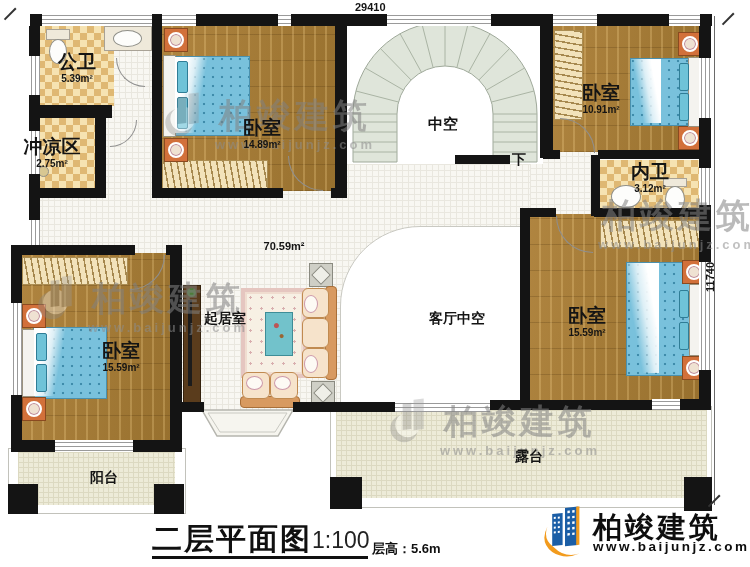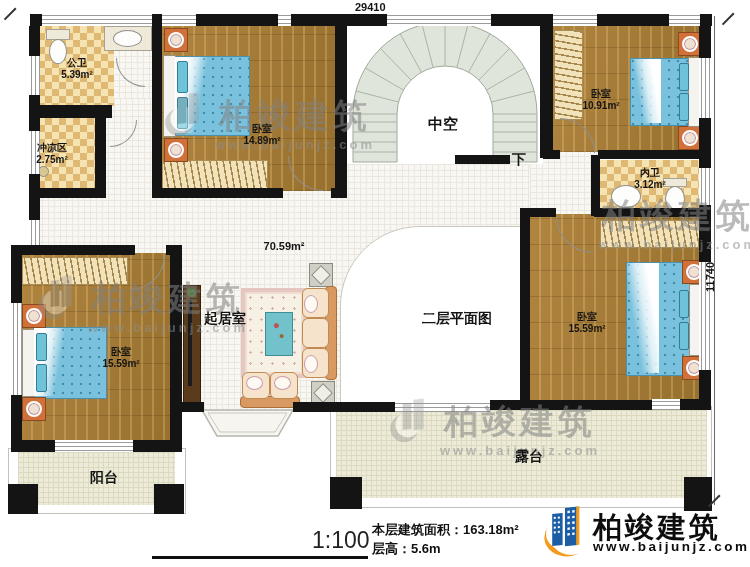--- a/index.html
+++ b/index.html
@@ -48,21 +48,21 @@
   .pilw{position:absolute;z-index:12;background:#fdfaf4;border:1px solid #c9a; border-radius:50%;}
   .rug{position:absolute;z-index:9;background:#f7f0e4;border:4px solid #e5c6c0;box-shadow:inset 0 0 0 2px #f0ddd0;
      background-image:radial-gradient(circle,#d8aeae 1px,transparent 1.4px);background-size:11px 11px;}
   .ctable{position:absolute;z-index:10;background:#72c2cb;border:1px solid #3e8d97;
      background-image:radial-gradient(circle at 40% 30%,#b55 2px,transparent 3px),radial-gradient(circle at 60% 55%,#963 1.5px,transparent 2.5px);}
   .arc{position:absolute;z-index:12;border:1px solid #8f8f8f;background:transparent;}
   .fixt-oval{position:absolute;z-index:11;background:#fdfdfb;border:1.5px solid #8f8f88;border-radius:50%;}
   .fixt-rect{position:absolute;z-index:10;background:#efe9da;border:1px solid #a8a296;}
   
   .lbl{position:absolute;z-index:50;transform:translate(-50%,-50%);text-align:center;white-space:nowrap;line-height:1.15;}
-  .lbl .nm{font-weight:bold;font-size:10px;color:#141414;display:block;}
+  .lbl .nm{font-weight:bold;font-size:19px;color:#141414;display:block;}
   .lbl .ar{font-weight:bold;font-size:10px;color:#141414;display:block;}
   .dim{position:absolute;z-index:60;font-weight:bold;font-size:11px;color:#141414;}
   .dimline{position:absolute;z-index:25;background:#6a6a6a;}
   .tick{position:absolute;z-index:60;width:16px;height:1.5px;background:#333;transform:rotate(-45deg);}
   
   .wm{position:absolute;z-index:40;transform:translate(-50%,-50%);text-align:center;white-space:nowrap;pointer-events:none;}
   .wm .t{font-weight:bold;font-size:34px;letter-spacing:4px;color:rgba(130,130,130,.55);display:block;}
   .wm .u{font-weight:bold;font-size:13px;letter-spacing:3px;color:rgba(140,140,140,.55);display:block;margin-top:-2px;}
   .wm .g{position:absolute;left:-52px;top:-2px;width:44px;height:48px;opacity:.35;}
   
@@ -328,21 +328,21 @@
     <span class="nm">卧室</span>
     <span class="ar">15.59m²</span>
   </div>
   <div class="lbl" style="left:284px;top:246px;">
     <span class="ar" style="font-size:11px;">70.59m²</span>
   </div>
   <div class="lbl" style="left:225px;top:318px;">
     <span class="nm" style="font-size:14px;">起居室</span>
   </div>
   <div class="lbl" style="left:457px;top:318px;">
-    <span class="nm" style="font-size:14px;">二层平面图</span>
+    <span class="nm" style="font-size:14px;">客厅中空</span>
   </div>
   <div class="lbl" style="left:104px;top:477px;">
     <span class="nm" style="font-size:14px;">阳台</span>
   </div>
   <div class="lbl" style="left:529px;top:456px;">
     <span class="nm" style="font-size:14px;">露台</span>
   </div>
 
   <div class="wm" style="left:295px;top:122px;">
     <svg class="g" viewBox="0 0 60 66">
@@ -372,23 +372,23 @@
     <svg class="g" viewBox="0 0 60 66">
       <circle cx="22" cy="44" r="19" fill="#8a8a8a"></circle>
         <circle cx="27" cy="39" r="17" fill="#fff"></circle>
       <rect x="20" y="12" width="12" height="36" fill="#8a8a8a" transform="skewY(-6)"></rect>
       <rect x="35" y="8" width="14" height="42" fill="#9a9a9a" transform="skewY(-6)"></rect>
     </svg>
     <span class="t">柏竣建筑</span>
     <span class="u">www.baijunjz.com</span>
   </div>
 
+  <div class="tb-title" style="left:152px;top:519px;">二层平面图</div>
   <div class="tb-scale" style="left:312px;top:527px;">1:100</div>
   <div class="tb-underline" style="left:152px;top:556px;width:216px;height:3px;"></div>
-  <div class="tb-note" style="left:372px;top:521px;">本层建筑面积：163.18m²</div>
   <div class="tb-note" style="left:372px;top:540px;">层高：5.6m</div>
 
   <svg class="abs" style="left:541px;top:504px;z-index:60;" width="48" height="56" viewBox="0 0 60 70">
     <path d="M16 54 Q2 44 8 28 Q-2 48 14 60 Q30 70 48 62 Q30 68 16 54 Z" fill="#f29b1d"></path>
     <g transform="skewY(-6)">
       <rect x="14" y="14" width="13" height="40" fill="#1b5ea6"></rect>
       <rect x="30" y="8" width="16" height="48" fill="#1b5ea6"></rect>
       <g fill="#fff">
         <rect x="16" y="18" width="2.5" height="2.5"></rect>
           <rect x="21" y="18" width="2.5" height="2.5"></rect>

